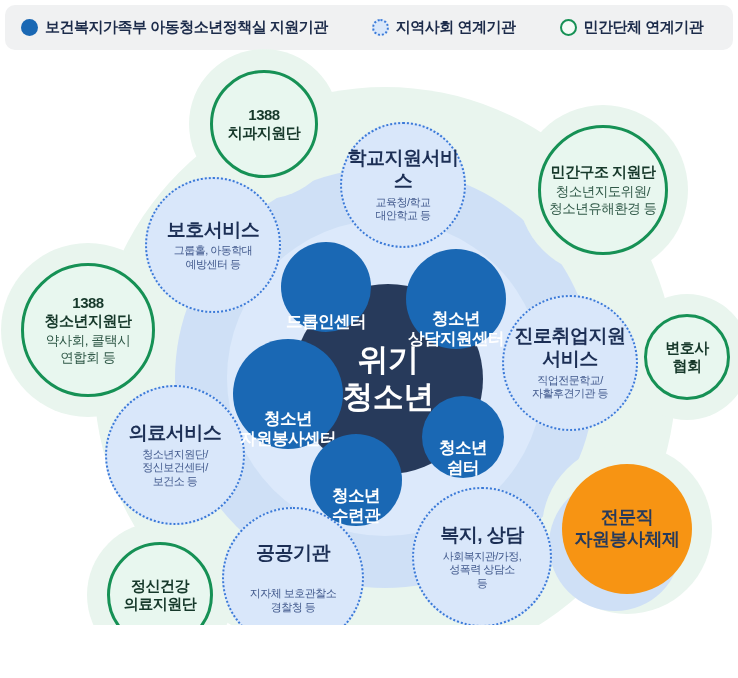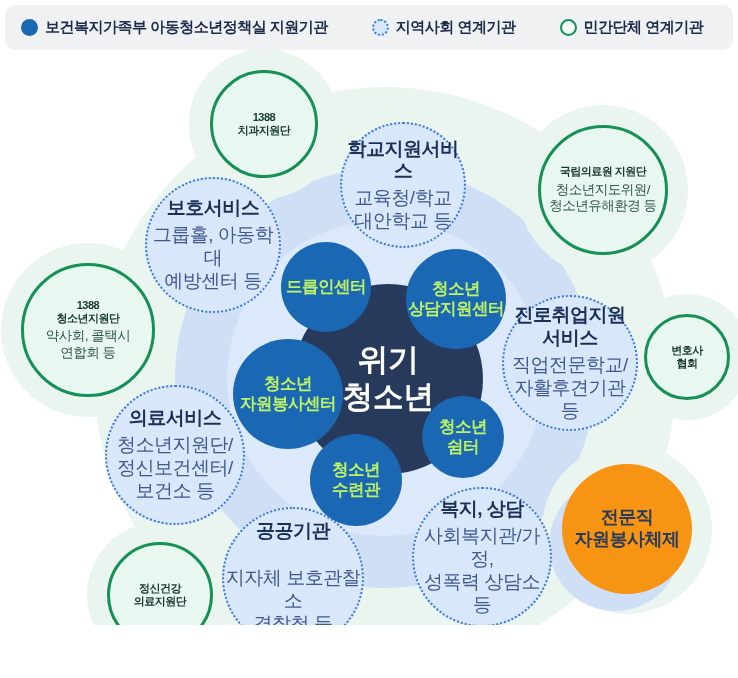--- a/index.html
+++ b/index.html
@@ -23,32 +23,32 @@
   .ring-inner{left:227px;top:220px;width:316px;height:316px;background:var(--inner-ring);}
   .halo{position:absolute;border-radius:50%;background:var(--mint-ring);}
   .halo-blue{position:absolute;border-radius:50%;background:var(--mid-ring);z-index:1;}
 
   
   .circle{position:absolute;border-radius:50%;display:flex;flex-direction:column;align-items:center;
           justify-content:center;text-align:center;box-sizing:border-box;letter-spacing:-0.5px;}
   .t{white-space:pre-line;line-height:1.2;}
   .s{white-space:pre-line;line-height:1.22;margin-top:3px;}
 
-  .gov{background:var(--blue);color:#bef264;z-index:4;}
+  .gov{background:var(--blue);color:#ffffff;z-index:4;justify-content:flex-end;}
   .gov .t{font-weight:700;font-size:16.5px;}
 
   .core{background:var(--navy);color:#ffffff;z-index:3;}
   .core .t{font-weight:700;font-size:31px;line-height:1.18;}
 
   .community{background:var(--dotted-fill);border:2px dotted var(--dotted-border);z-index:2;}
   .community .t{font-weight:700;font-size:19px;color:var(--title-text);}
-  .community .s{font-size:19px;color:var(--subtitle-text);}
+  .community .s{font-size:11px;color:var(--subtitle-text);}
 
   .private{background:var(--green-fill);border:3px solid var(--green-border);z-index:2;}
-  .private .t{font-weight:700;font-size:11px;color:var(--green-title);}
+  .private .t{font-weight:700;font-size:15px;color:var(--green-title);}
   .private .s{font-size:13.5px;color:var(--green-subtitle);}
 
   .orange{background:var(--orange);z-index:2;}
   .orange .t{font-weight:700;font-size:18px;color:var(--orange-text);}
 </style>
 </head>
 <body>
 
 <div class="stage">
 
@@ -111,21 +111,21 @@
     <div class="t">공공기관</div>
     <div class="s">지자체 보호관찰소
 경찰청 등</div>
   </div>
 
   <div class="circle private" style="left:210px;top:70px;width:108px;height:108px;">
     <div class="t">1388
 치과지원단</div>
   </div>
   <div class="circle private" style="left:538px;top:125px;width:130px;height:130px;">
-    <div class="t">국립의료원 지원단</div>
+    <div class="t">민간구조 지원단</div>
     <div class="s">청소년지도위원/
 청소년유해환경 등</div>
   </div>
   <div class="circle private" style="left:21px;top:263px;width:134px;height:134px;">
     <div class="t">1388
 청소년지원단</div>
     <div class="s">약사회, 콜택시
 연합회 등</div>
   </div>
   <div class="circle private" style="left:644px;top:314px;width:86px;height:86px;">

